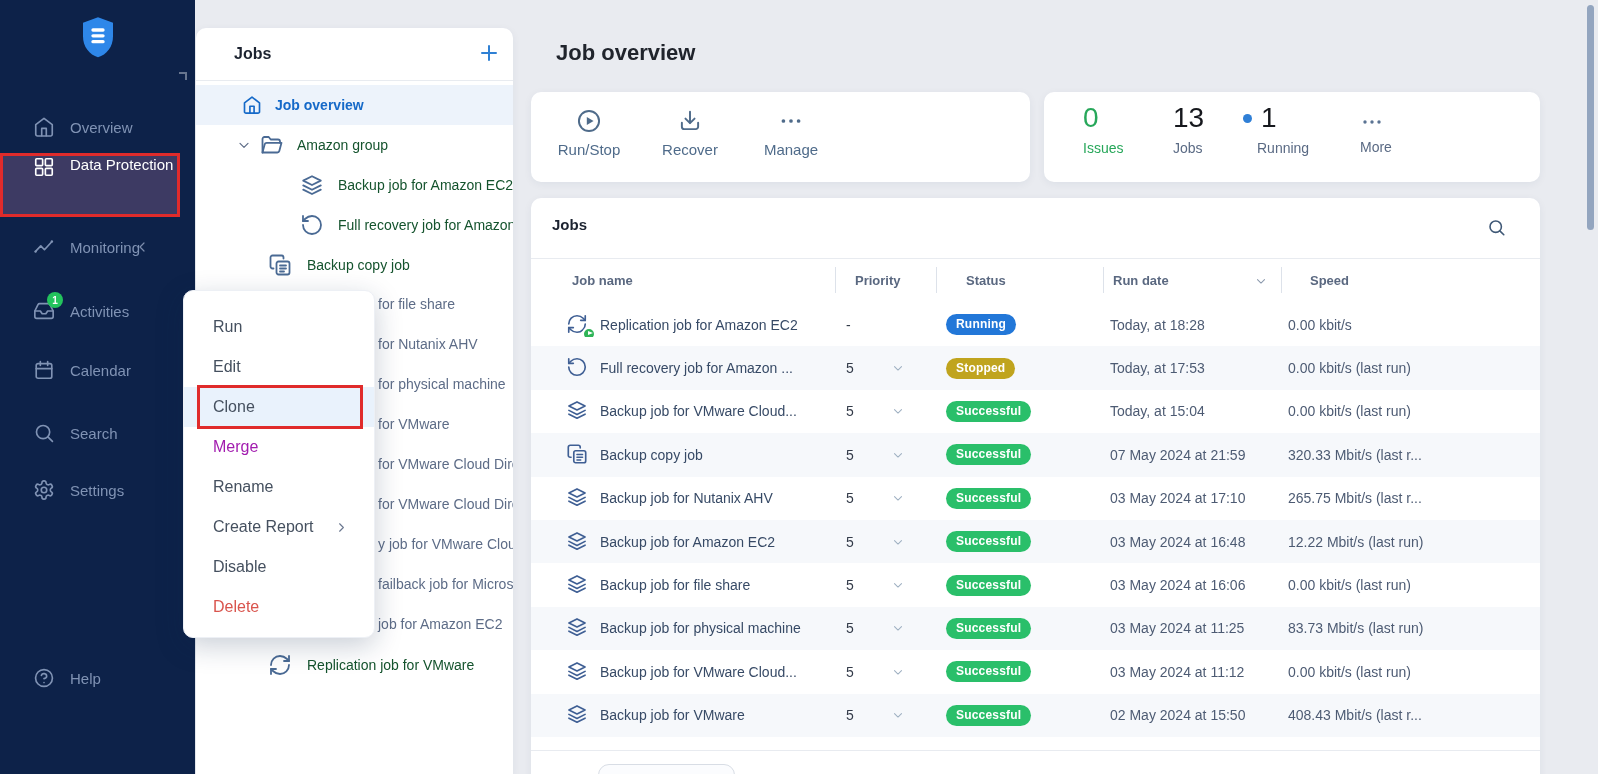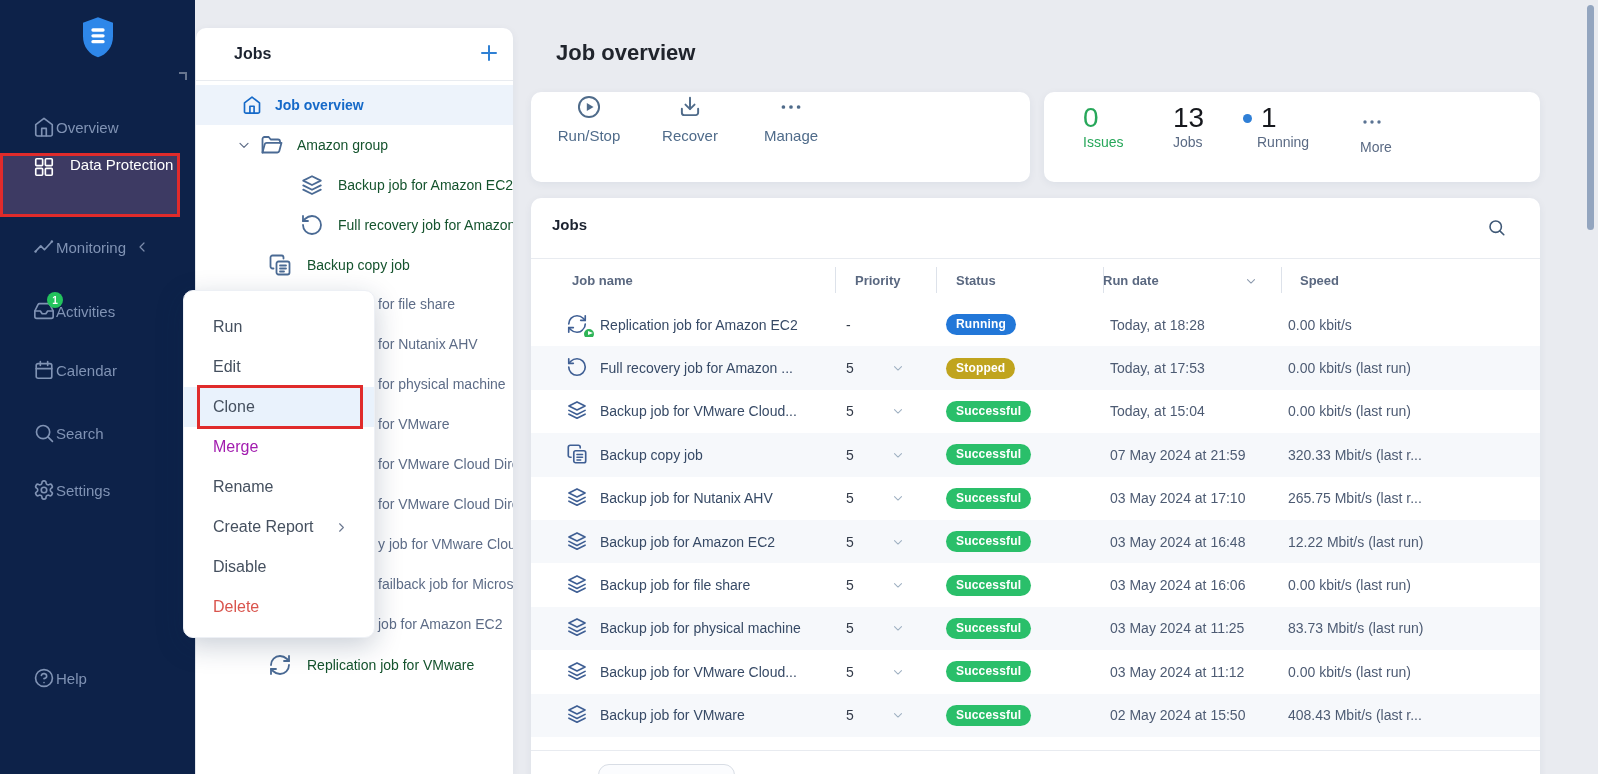--- a/index.html
+++ b/index.html
@@ -6,21 +6,21 @@
   html,body { background:#c9ccd4; }
   body { font-family:"Liberation Sans", sans-serif; }
   .screen { position:relative; width:1598px; height:774px; overflow:hidden; background:#e9ebf0; }
 
   svg.ic { fill:none; stroke:currentColor; stroke-width:1.8; stroke-linecap:round; stroke-linejoin:round; display:block; }
 
   
   .sidebar { position:absolute; left:0; top:0; width:195px; height:774px; background:#0d2249; z-index:5; }
   .logo { position:absolute; left:78px; top:15px; width:40px; height:48px; }
   .corner-mark { position:absolute; left:179px; top:72px; width:8px; height:8px; border-top:2px solid #7e8aa0; border-right:2px solid #7e8aa0; opacity:.8; }
-  .nav-item { position:absolute; left:0; width:195px; height:40px; display:flex; align-items:center; padding-left:33px; gap:1px; color:#8093b4; font-size:15px; cursor:pointer; }
+  .nav-item { position:absolute; left:0; width:195px; height:40px; display:flex; align-items:center; padding-left:33px; gap:15px; color:#8093b4; font-size:15px; cursor:pointer; }
   .nav-item .nicon { width:22px; height:22px; flex:0 0 22px; }
   .nav-active { position:absolute; left:0; top:153px; width:180px; height:64px; background:#3d3a63; border:3px solid #e02b2b; display:flex; align-items:flex-start; padding-left:30px; gap:15px; color:#ffffff; font-size:15px; cursor:pointer; z-index:6; }
   .icon-wrap { position:relative; width:22px; height:22px; flex:0 0 22px; }
   .act-badge { position:absolute; top:-8px; right:-8px; width:16px; height:16px; border-radius:50%; background:#23c45d; color:#fff; font-size:10px; font-weight:bold; display:flex; align-items:center; justify-content:center; }
   .mon-chev { position:absolute; left:134px; width:16px; height:16px; color:#7c8cab; }
 
   
   .tree-card { position:absolute; left:196px; top:28px; width:317px; height:746px; background:#ffffff; border-radius:10px 10px 0 0; box-shadow:0 2px 8px rgba(25,45,85,.06); overflow:hidden; z-index:10; }
   .tp-title { position:absolute; left:38px; top:12px; height:28px; line-height:28px; font-size:16px; font-weight:bold; color:#1c2330; }
   .tp-plus { position:absolute; left:281px; top:13px; width:24px; height:24px; color:#2f80d4; cursor:pointer; }
@@ -37,27 +37,27 @@
   .mi.hl { background:#e9f2fc; }
   .mi.dis { color:#a21caf; cursor:default; }
   .mi.danger { color:#d9544d; }
   .mi-chev { position:absolute; left:150px; width:15px; height:15px; color:#6b7890; }
   .red-box { position:absolute; left:13px; top:94px; width:166px; height:44px; border:3px solid #e02b2b; z-index:55; pointer-events:none; }
 
   
   .page-title { position:absolute; left:556px; top:40px; font-size:22px; font-weight:600; color:#20242c; }
   .card { position:absolute; background:#fff; border-radius:10px; box-shadow:0 2px 8px rgba(25,45,85,.06); }
   .toolbar-card { left:531px; top:92px; width:499px; height:90px; }
-  .tool-btn { position:absolute; top:2px; width:92px; display:flex; flex-direction:column; align-items:center; gap:7px; color:#4f6b8a; font-size:15px; cursor:pointer; }
+  .tool-btn { position:absolute; top:16px; width:92px; display:flex; flex-direction:column; align-items:center; gap:7px; color:#4f6b8a; font-size:15px; cursor:pointer; }
   .tool-btn .tic { width:26px; height:26px; }
 
   .stats-card { left:1044px; top:92px; width:496px; height:90px; }
   .stat { position:absolute; top:10px; }
   .stat .val { font-size:28px; color:#16181d; line-height:32px; }
-  .stat .lbl { font-size:14px; color:#5a6a84; display:block; }
+  .stat .lbl { font-size:14px; color:#5a6a84; margin-top:6px; display:block; }
   .stat.green .val, .stat.green .lbl { color:#27a75a; }
   .valrow { display:flex; align-items:center; gap:9px; }
   .bluedot { width:9px; height:9px; border-radius:50%; background:#2f7fd6; }
   .more-ic { width:24px; height:24px; color:#5a7393; margin-top:8px; }
   .stat.more .lbl { margin-top:5px; }
 
   
   .table-card { left:531px; top:198px; width:1009px; height:600px; overflow:hidden; }
   .tc-title { position:absolute; left:21px; top:18px; font-size:15px; font-weight:bold; color:#1c2330; }
   .tc-search { position:absolute; left:956px; top:20px; width:19px; height:19px; color:#3f5876; cursor:pointer; }
@@ -66,21 +66,21 @@
   .vsep { position:absolute; top:69px; width:1px; height:26px; background:#dde2ea; }
   .tbody { position:absolute; left:0; top:105px; width:1009px; }
   .trow { display:flex; align-items:center; height:43.4px; font-size:14px; }
   .trow:nth-child(even) { background:#f6f8fb; }
   .c-name  { width:304px; padding-left:35px; display:flex; align-items:center; gap:10px; overflow:hidden; }
   .h-name  { width:304px; padding-left:41px; }
   .c-pri   { width:101px; position:relative; color:#333b49; }
   .c-pri .pval { padding-left:11px; }
   .h-pri   { width:101px; padding-left:20px; }
   .c-status{ width:167px; padding-left:10px; }
-  .h-status{ width:167px; padding-left:20px; }
+  .h-status{ width:167px; padding-left:20px;margin-left:10px; }
   .c-date  { width:178px; padding-left:7px; color:#4d5b73; }
   .h-date  { width:178px; position:relative; }
   .c-speed { flex:1; padding-left:7px; color:#4d5b73; white-space:nowrap; overflow:hidden; }
   .h-speed { flex:1; padding-left:19px; }
   .jicon { position:relative; width:24px; height:24px; flex:0 0 24px; color:#3f5f94; }
   .jname { color:#374a66; white-space:nowrap; overflow:hidden; }
   .pchev { position:absolute; left:56px; top:50%; margin-top:-7px; width:14px; height:14px; color:#9fb0c2; cursor:pointer; }
   .sort-chev { position:absolute; left:141px; top:50%; margin-top:-7px; width:14px; height:14px; color:#8b99ad; }
   .badge { display:inline-block; padding:3px 10px 4px; border-radius:11px; color:#fff; font-size:12px; font-weight:bold; letter-spacing:.2px; }
   .b-run  { background:#2277d8; }

